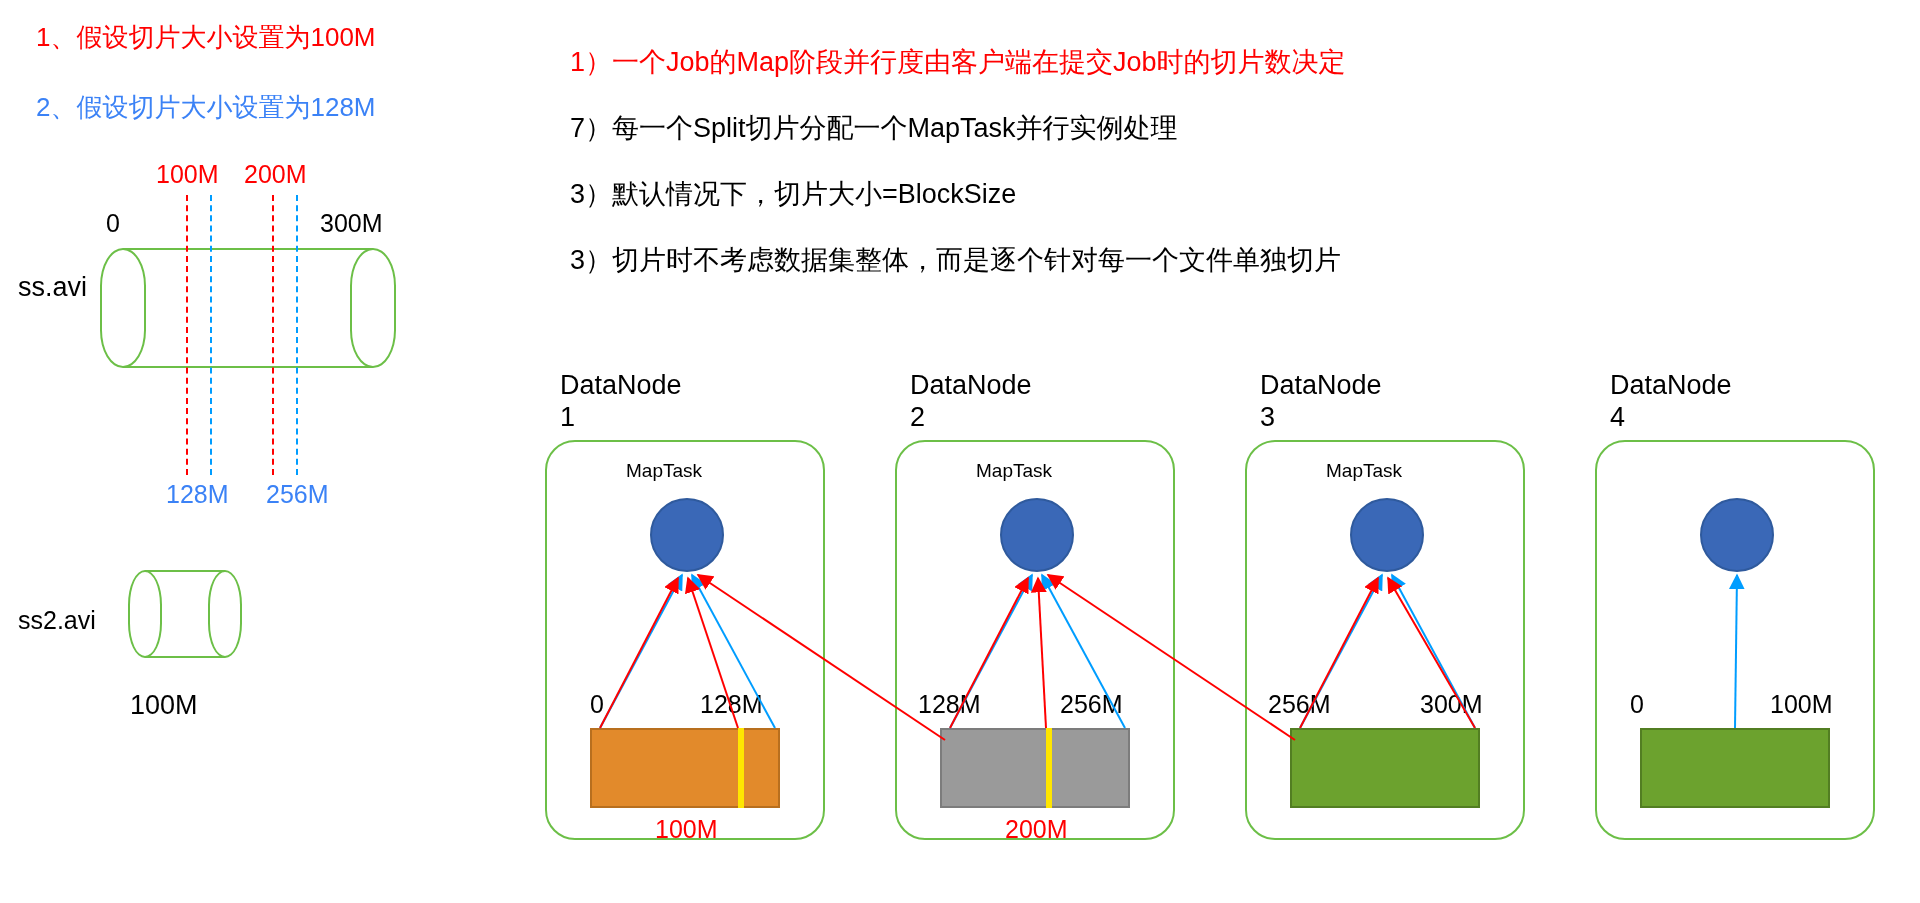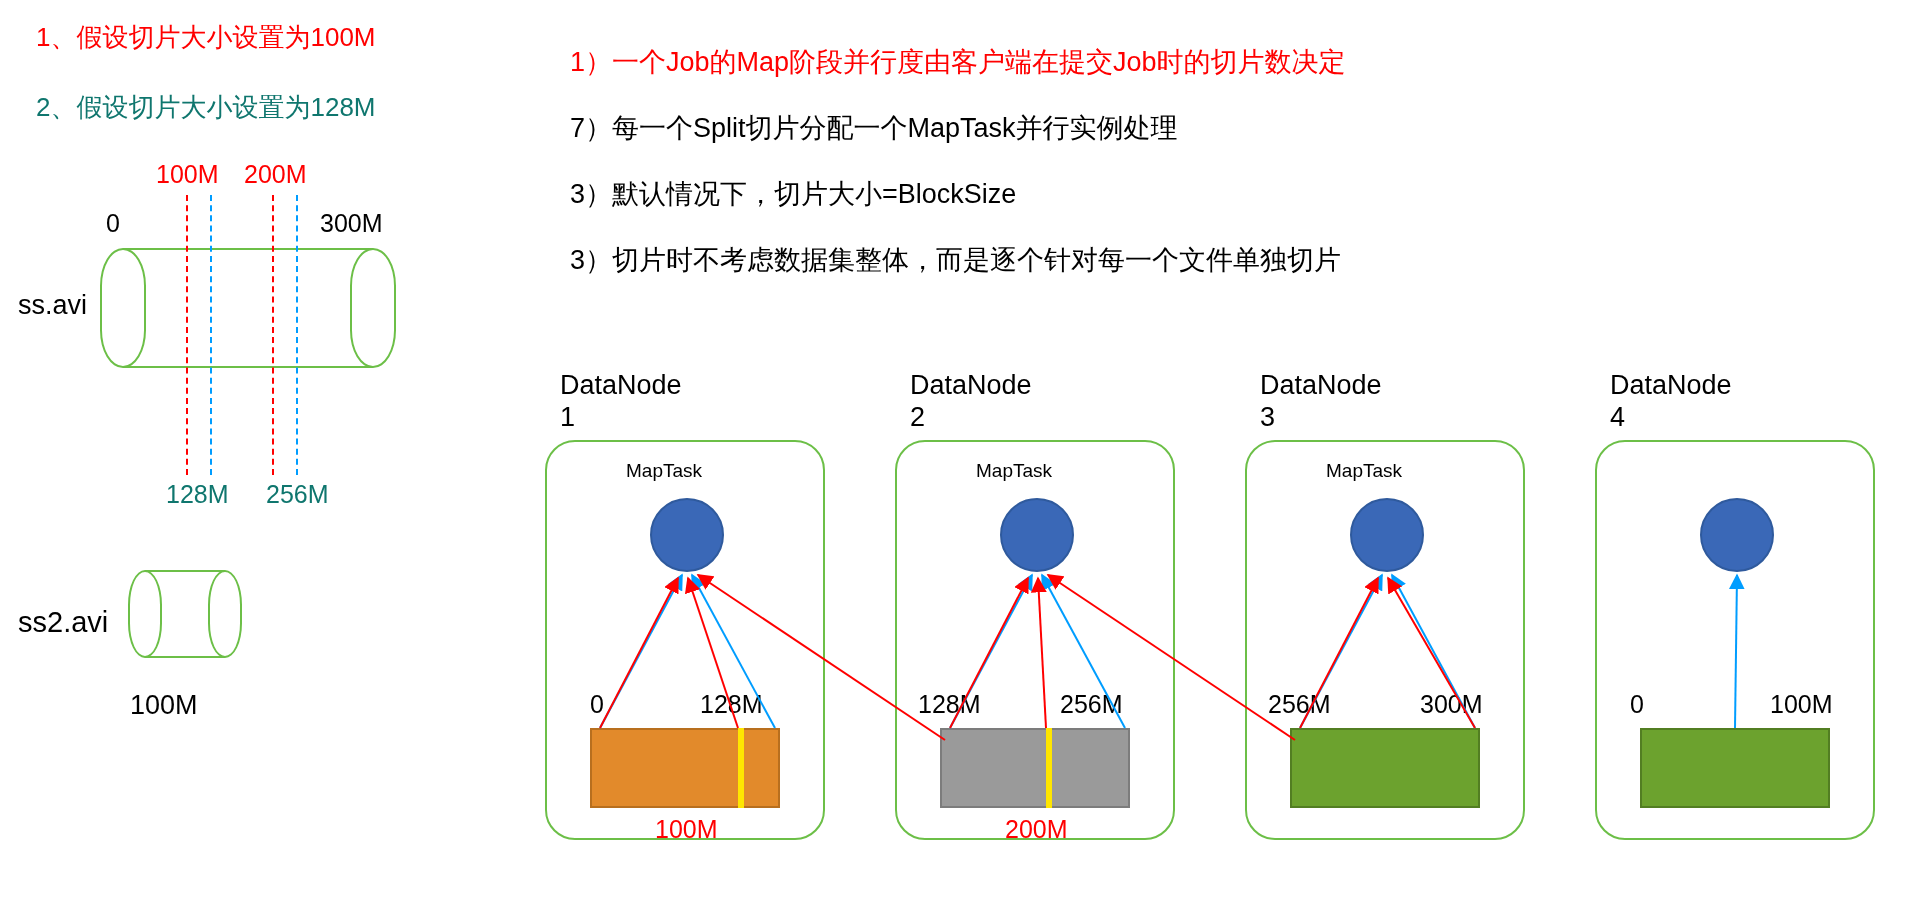--- a/index.html
+++ b/index.html
@@ -11,21 +11,21 @@
     font-family: "Microsoft YaHei", "SimSun", Arial, sans-serif;
     color: #000;
     position: relative;
     overflow: hidden;
   }
   .txt {
     position: absolute;
     white-space: nowrap;
   }
   .red   { color: #ff0000; }
-  .blue  { color: #0f766e; }
+  .blue  { color: #3b82f6; }
   .black { color: #000000; }
 
   
   .assump  { font-size: 26px; }
 
   
   .bullet  { font-size: 27px; text-align: right; }
 
   
   .dnlabel { font-size: 27px; }
@@ -132,31 +132,31 @@
 
 <div class="txt range red" style="left:156px; top:160px;">100M</div>
 <div class="txt range red" style="left:244px; top:160px;">200M</div>
 
 <div class="cyl-body" style="left:123px; top:248px; width:250px; height:120px;"></div>
 
 <div class="cyl" style="left:100px; top:248px; width:46px; height:120px;"></div>
 
 <div class="cyl" style="left:350px; top:248px; width:46px; height:120px;"></div>
 
-<div class="txt range black" style="left:18px; top:290px; font-size:27px;text-align:right;">ss.avi</div>
+<div class="txt range black" style="left:18px; top:272px; font-size:27px;text-align:right;">ss.avi</div>
 
 <div class="vslice" style="left:186px; top:195px; border-color:#ff0000;"></div>
 <div class="vslice" style="left:272px; top:195px; border-color:#ff0000;"></div>
 <div class="vslice" style="left:210px; top:195px; border-color:#009dff;"></div>
 <div class="vslice" style="left:296px; top:195px; border-color:#009dff;"></div>
 
 <div class="txt range blue" style="left:166px; top:480px;">128M</div>
 <div class="txt range blue" style="left:266px; top:480px;">256M</div>
 
-<div class="txt range black" style="left:18px; top:606px; font-size:29px;">ss2.avi</div>
+<div class="txt range black" style="left:18px; top:606px; font-size:25px;">ss2.avi</div>
 
 <div class="cyl2-body" style="left:145px; top:570px; width:80px; height:88px;"></div>
 <div class="cyl2" style="left:128px; top:570px; width:34px; height:88px;"></div>
 <div class="cyl2" style="left:208px; top:570px; width:34px; height:88px;"></div>
 
 <div class="txt range black" style="left:130px; top:690px; font-size:27px;">100M</div>
 
 <div class="txt bullet red" style="left:570px; top:44px;">1）一个Job的Map阶段并行度由客户端在提交Job时的切片数决定</div>
 <div class="txt bullet black" style="left:570px; top:110px;">7）每一个Split切片分配一个MapTask并行实例处理</div>
 <div class="txt bullet black" style="left:570px; top:176px;">3）默认情况下，切片大小=BlockSize</div>

